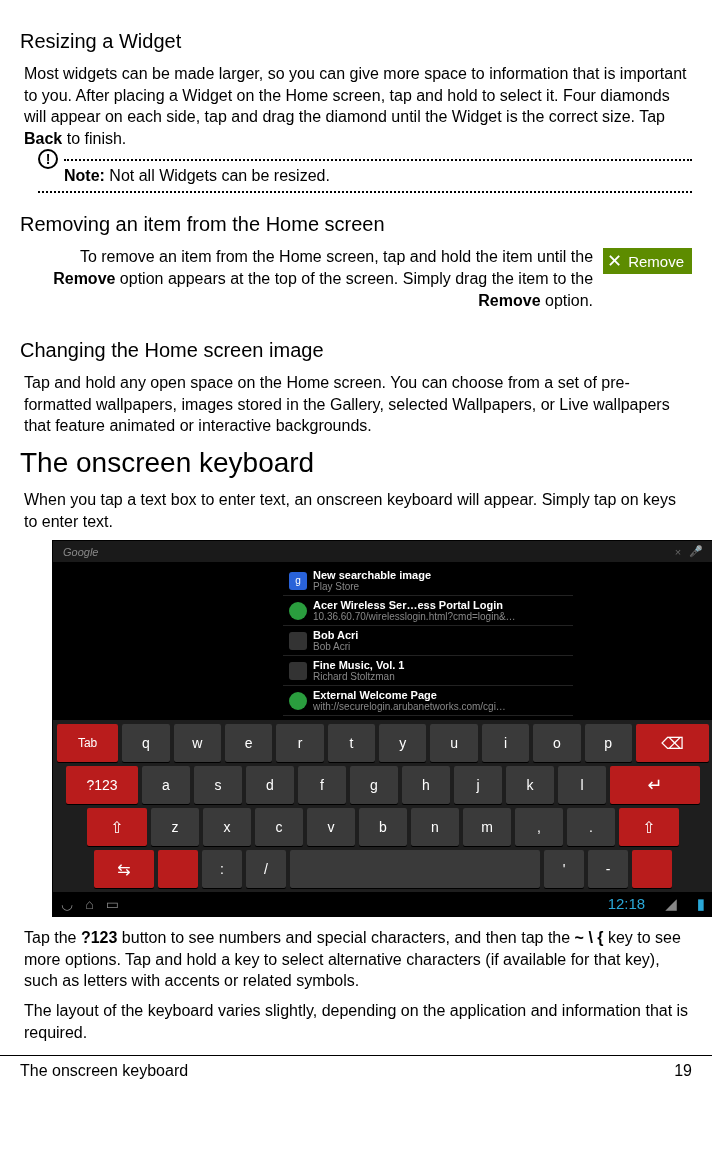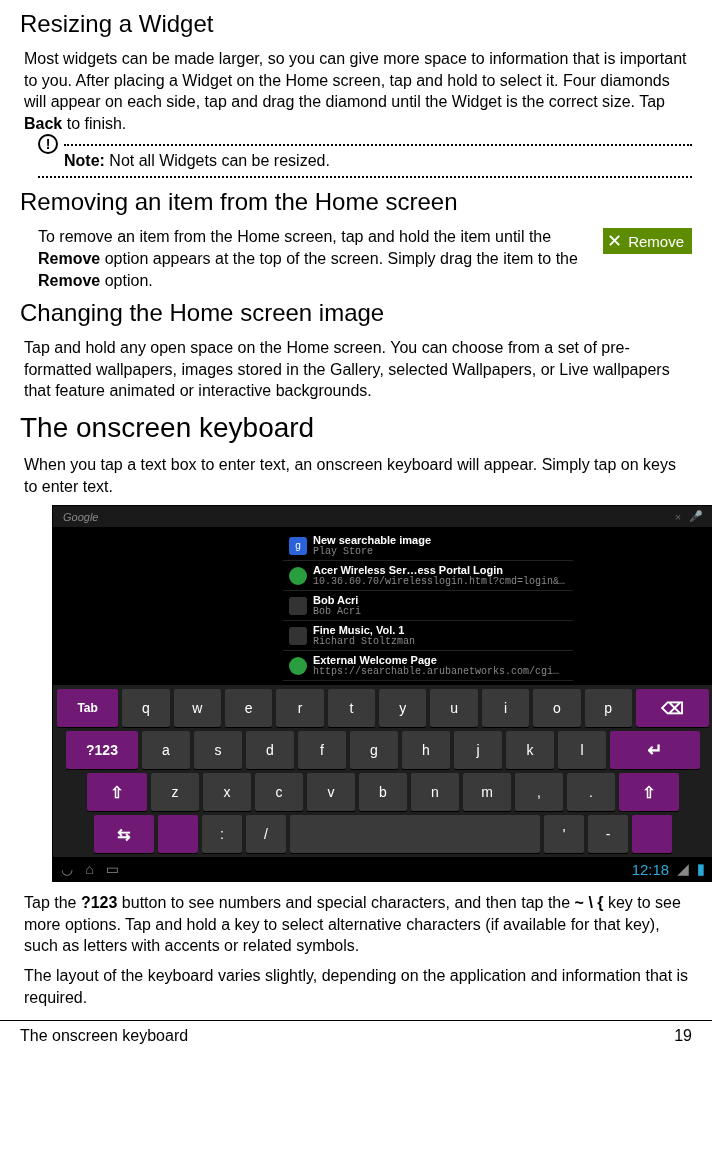--- a/index.html
+++ b/index.html
@@ -4,23 +4,23 @@
 <style>
   * { margin: 0; padding: 0; box-sizing: border-box; }
   body {
     font-family: Arial, Helvetica, sans-serif;
     width: 712px;
     background: #fff;
     color: #000;
     padding: 10px 20px 0 20px;
   }
   .h2 {
-    font-size: 24px;
+    font-size: 20px;
     font-weight: normal;
-    margin: 0 0 10px 0;
+    margin: 20px 0 10px 0;
   }
   .h1 {
     font-size: 28px;
     font-weight: normal;
     margin: 10px 0 10px 0;
   }
   .body-text {
     font-size: 16px;
     line-height: 1.35;
     margin: 0 0 8px 4px;
@@ -53,21 +53,21 @@
   .note-text {
     font-size: 16px;
     margin: 6px 0 6px 26px;
   }
   .remove-row {
     display: flex;
     align-items: flex-start;
     gap: 10px;
     margin-left: 18px;
   }
-  .remove-row .body-text { margin-left: 0; flex: 1; }
+  .remove-row .body-text { margin-left: 0; flex: 1; text-align: right; }
   .remove-badge {
     background: #5d8c00;
     color: #fff;
     padding: 4px 8px 4px 4px;
     display: flex;
     align-items: center;
     gap: 6px;
     font-size: 15px;
     margin-top: 2px;
   }
@@ -113,21 +113,21 @@
     display: flex;
     align-items: center;
     justify-content: center;
     font-size: 10px;
     color: #fff;
   }
   .ss-icon.blue { background: #2962d9; }
   .ss-icon.globe { background: #2a9d3e; border-radius: 50%; }
   .ss-icon.music { background: #333; }
   .ss-item-text .t { color: #fff; font-weight: bold; font-size: 11px; }
-  .ss-item-text .s { color: #888; font-size: 10px; font-family: Liberation Mono, monospace; }
+  .ss-item-text .s { color: #888; font-size: 10px; }
   .keyboard {
     background: #1e1e1e;
     padding: 4px;
     display: flex;
     flex-direction: column;
     gap: 4px;
   }
   .krow {
     display: flex;
     gap: 4px;
@@ -137,39 +137,39 @@
     background: #3a3a3a;
     color: #fff;
     height: 38px;
     display: flex;
     align-items: center;
     justify-content: center;
     font-size: 14px;
     border-radius: 2px;
     box-shadow: 0 1px 0 #000;
   }
-  .key.dark { background: #701a75; font-weight: bold; }
+  .key.dark { background: #b91c1c; }
   .key.w1 { width: 48px; }
   .key.wtab { width: 62px; font-size: 12px; }
   .key.wmed { width: 72px; }
   .key.wshift { width: 60px; font-size: 16px; }
   .key.wspace { width: 250px; }
   .key.wenter { width: 90px; font-size: 18px; }
   .key.wbksp { width: 74px; font-size: 16px; }
   .key.half { width: 40px; }
   .statusbar {
     background: #000;
     display: flex;
     justify-content: space-between;
     align-items: center;
     padding: 3px 8px;
     color: #888;
   }
   .statusbar .nav { display: flex; gap: 12px; font-size: 14px; }
-  .statusbar .right { color: #2aa8d8; font-size: 15px; display: flex; align-items: center; gap: 8px; }
+  .statusbar .right { color: #2aa8d8; font-size: 15px; display: flex; align-items: flex-start; gap: 20px; }
   .footer-rule {
     border-top: 1px solid #000;
     margin: 12px -20px 0 -20px;
   }
   .footer {
     display: flex;
     justify-content: space-between;
     padding: 6px 0 12px 0;
     font-size: 16px;
   }
@@ -241,21 +241,21 @@
         <div class="ss-icon music"></div>
         <div class="ss-item-text">
           <div class="t">Fine Music, Vol. 1</div>
           <div class="s">Richard Stoltzman</div>
         </div>
       </div>
       <div class="ss-item">
         <div class="ss-icon globe"></div>
         <div class="ss-item-text">
           <div class="t">External Welcome Page</div>
-          <div class="s">https://searchable.arubanetworks.com/cgi…</div>
+          <div class="s">with://securelogin.arubanetworks.com/cgi…</div>
         </div>
       </div>
     </div>
   <div class="keyboard">
     <div class="krow" id="krow1">
         <div class="key wtab dark">Tab</div>
         <div class="key w1">q</div>
         <div class="key w1">w</div>
         <div class="key w1">e</div>
         <div class="key w1">r</div>

